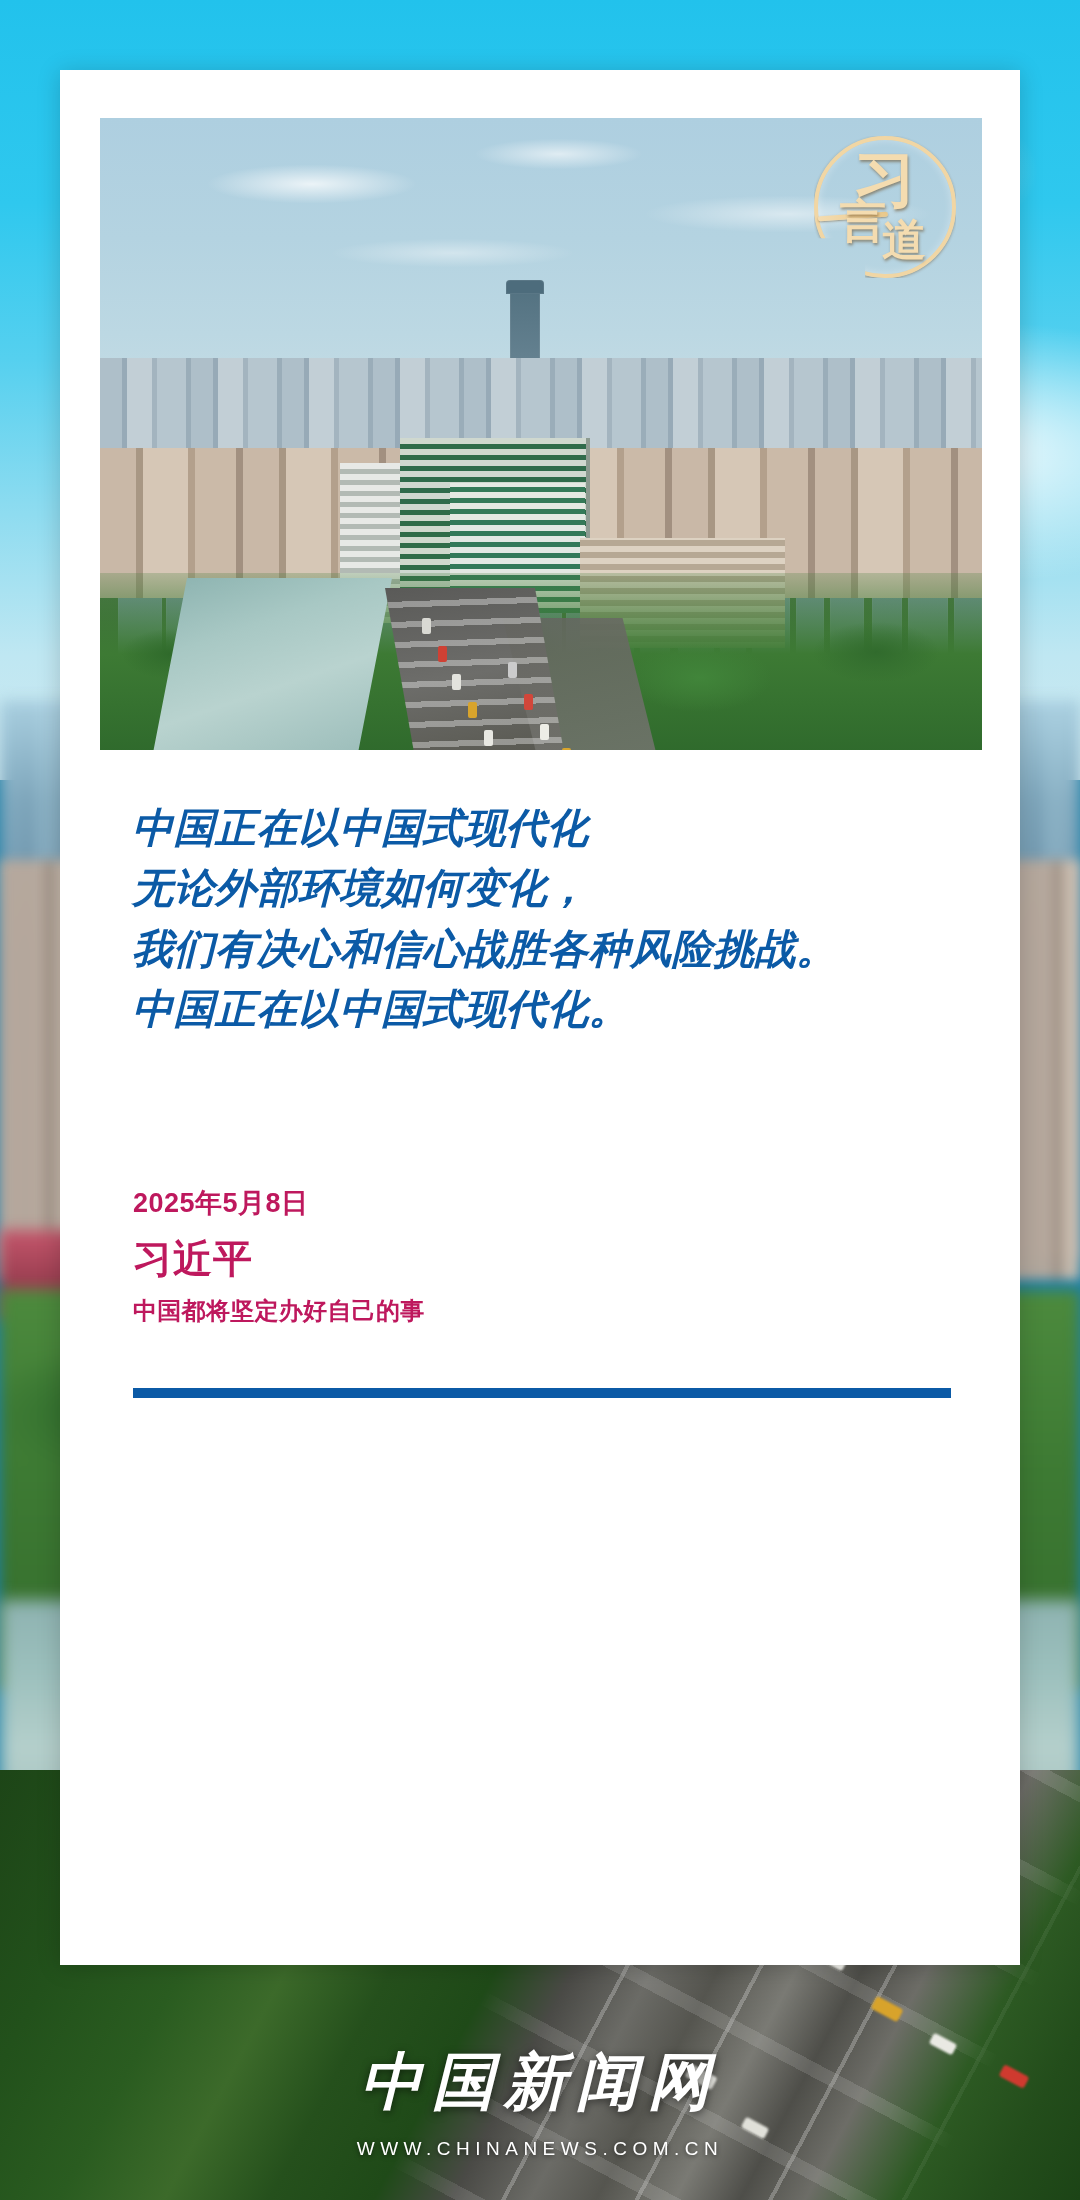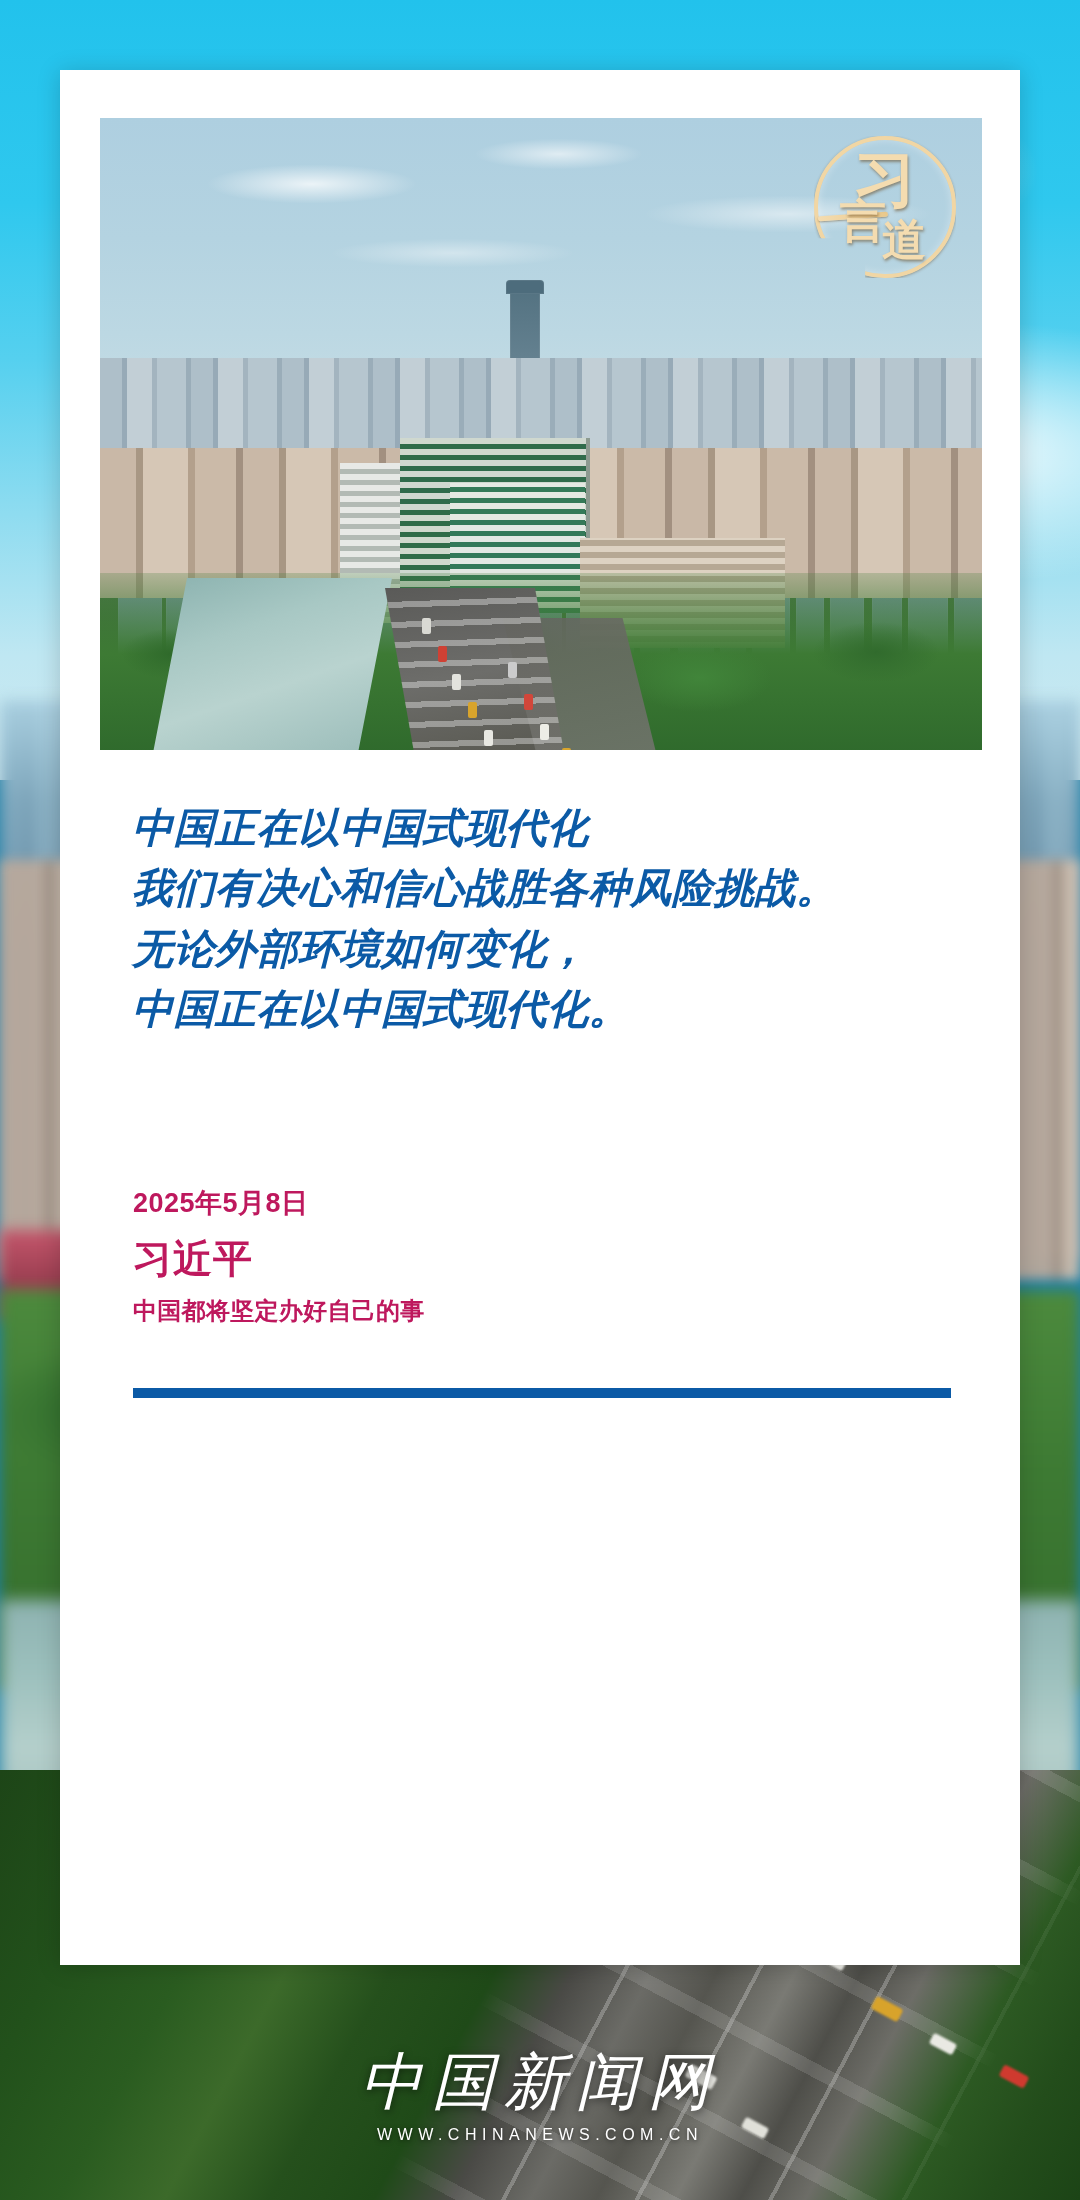--- a/index.html
+++ b/index.html
@@ -254,27 +254,27 @@
     background:#0b5aa6;
   }
 
   
   #brand{
     position:absolute; left:0; top:2040px; width:1080px;
     text-align:center; color:#ffffff;
   }
   #brand .bname{
     font-family:"DejaVu Serif","Liberation Serif",serif;
-    font-size:62px; font-weight:400; letter-spacing:10px;
+    font-size:62px; font-weight:700; letter-spacing:10px;
     text-shadow:0 2px 8px rgba(0,0,0,.55);
     font-style:italic;
   }
   #brand .burl{
-    margin-top:2px;
-    font-size:16px; letter-spacing:5.5px;
+    margin-top:14px;
+    font-size:19px; letter-spacing:5.5px;
     text-shadow:0 1px 5px rgba(0,0,0,.6);
   }
 </style>
 </head>
 <body>
 
 <div id="bg">
   <div class="bg-sky"></div>
   <div class="bg-city"></div>
   <div class="bg-blocks"></div>
@@ -359,22 +359,22 @@
       <span class="ring"></span>
       <span class="bar"></span>
       <span class="gl g1">习</span>
       <span class="gl g2">言</span>
       <span class="gl g3">道</span>
     </div>
   </div>
 
   <div id="quote">
     <p>中国正在以中国式现代化</p>
+    <p>无论外部环境如何变化，</p>
     <p>我们有决心和信心战胜各种风险挑战。</p>
-    <p>无论外部环境如何变化，</p>
     <p>中国正在以中国式现代化。</p>
   </div>
 
   <div id="attrib">
     <div class="date">2025年5月8日</div>
     <div class="name">习近平</div>
     <div class="occasion">中国都将坚定办好自己的事</div>
   </div>
 
   <div id="rule"></div>

